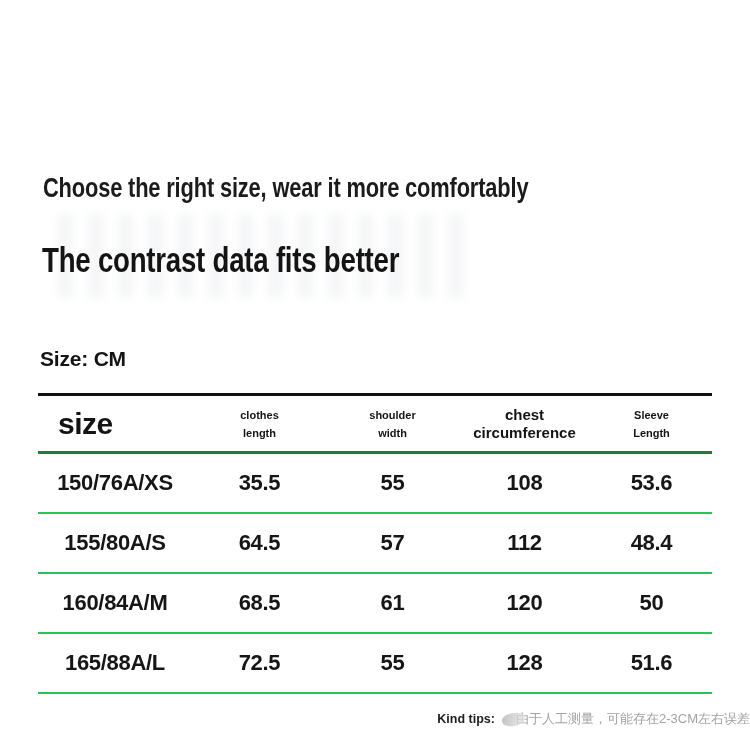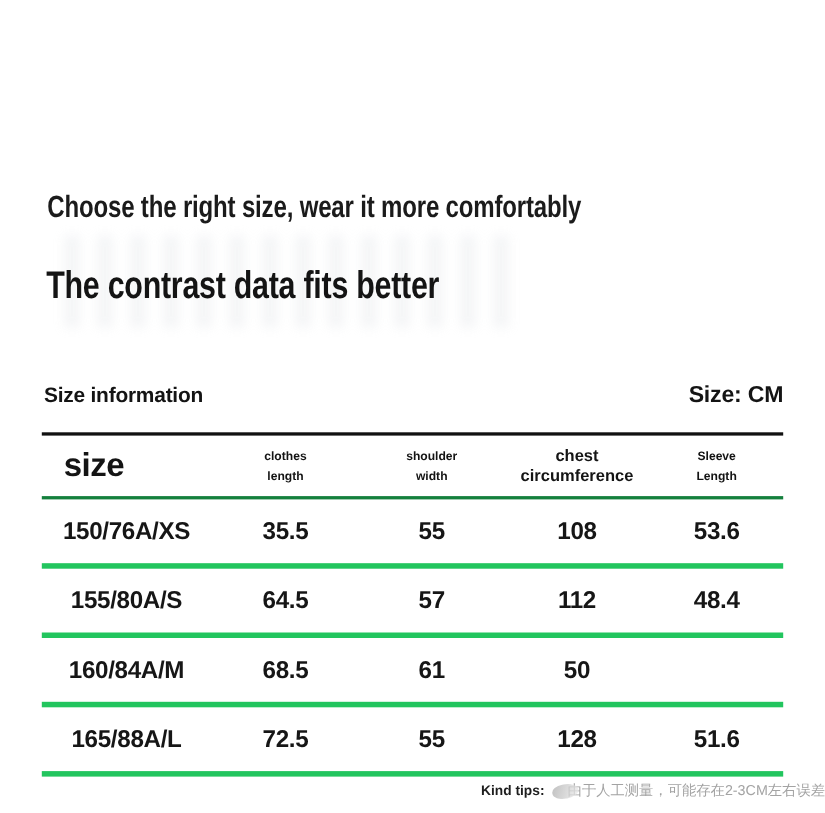--- a/index.html
+++ b/index.html
@@ -101,21 +101,21 @@
     font-size: 30px;
     line-height: 1;
     letter-spacing: -0.5px;
   }
   .hc-chest { font-size: 15px; }
   .t-row {
     display: grid;
     grid-template-columns: 154px 135px 131px 133px 121px;
     align-items: center;
     height: 58px;
-    border-bottom: 5px solid #22c55e;
+    border-bottom: 2px solid #22c55e;
   }
   .rc {
     text-align: center;
     font-size: 22px;
     font-weight: 700;
     color: #161616;
     letter-spacing: -0.3px;
   }
   .footer-note {
     position: absolute;
@@ -152,21 +152,20 @@
 
 <div class="page">
 
   <div class="subtitle">Choose the right size, wear it more comfortably</div>
 
   <div class="ghost"></div>
 
   <div class="title">The contrast data fits better</div>
 
   <div class="size-info-row">
-    <span class="size-info-label">Size information</span>
     <span class="size-unit-label">Size: CM</span>
   </div>
 
   <div class="size-table">
 
     <div class="t-header">
       <div class="hc hc-size">size</div>
       <div class="hc">
         <div>clothes</div>
         <div>length</div>
@@ -198,20 +197,21 @@
       <div class="rc">64.5</div>
       <div class="rc">57</div>
       <div class="rc">112</div>
       <div class="rc">48.4</div>
     </div>
 
     <div class="t-row">
       <div class="rc">160/84A/M</div>
       <div class="rc">68.5</div>
       <div class="rc">61</div>
+      <div class="rc">120</div>
       <div class="rc">50</div>
     </div>
 
     <div class="t-row">
       <div class="rc">165/88A/L</div>
       <div class="rc">72.5</div>
       <div class="rc">55</div>
       <div class="rc">128</div>
       <div class="rc">51.6</div>
     </div>

